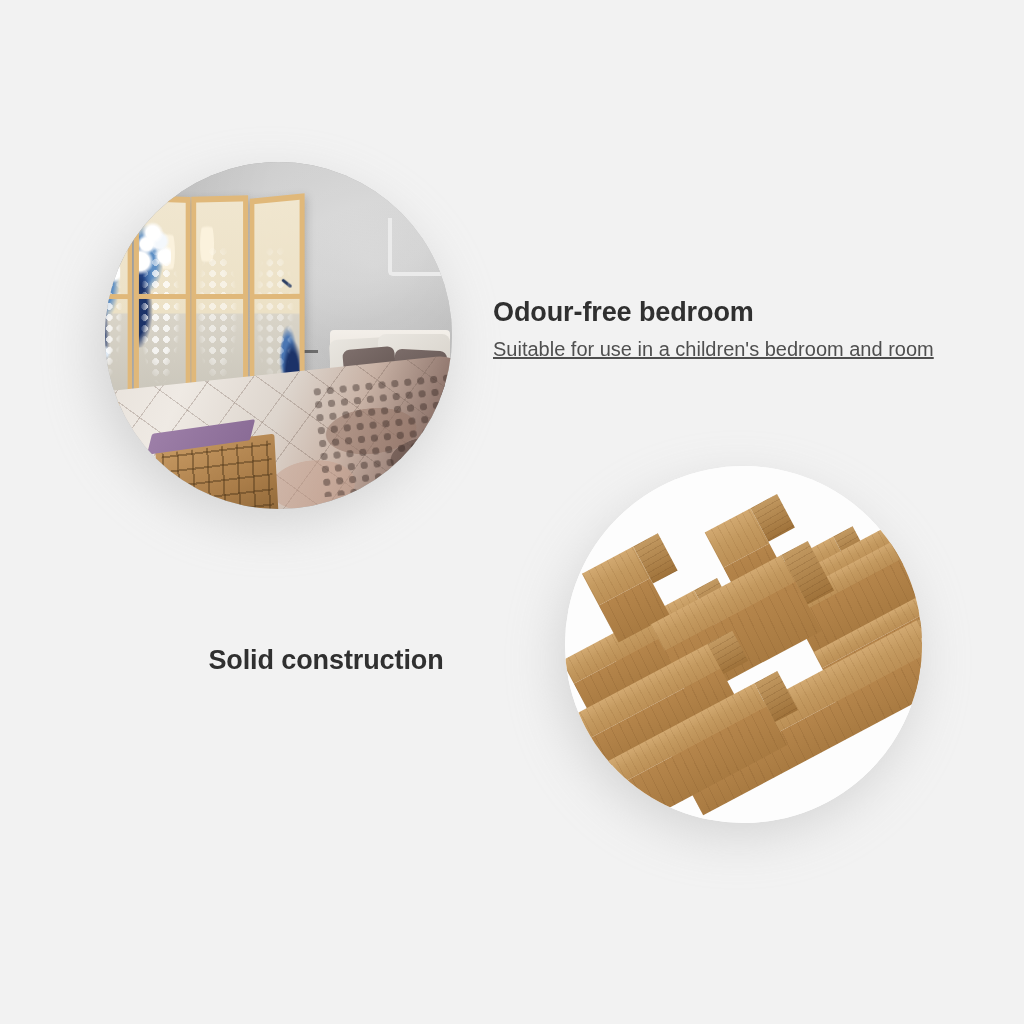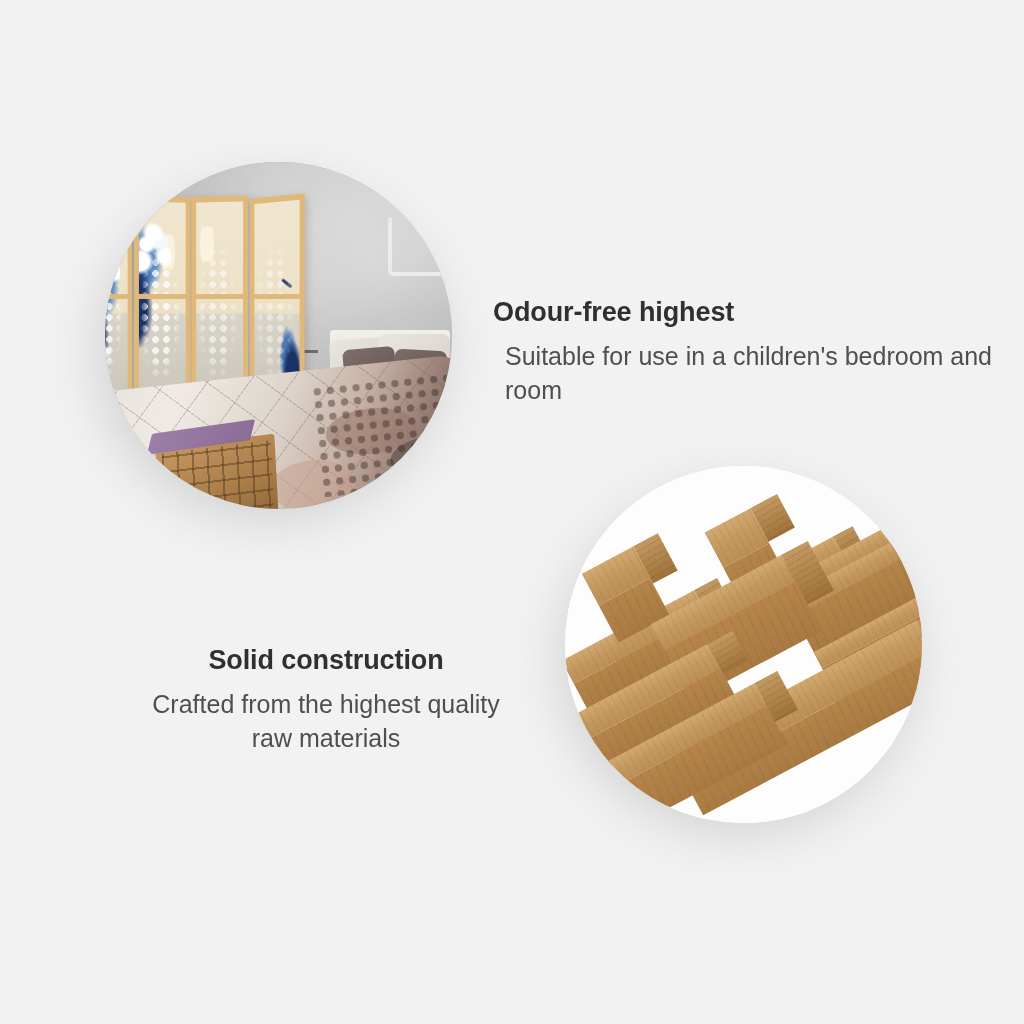--- a/index.html
+++ b/index.html
@@ -29,25 +29,26 @@
   .feature-title {
     font-size: 27px;
     font-weight: bold;
     color: #303030;
     letter-spacing: -0.1px;
     margin: 0 0 8px 0;
     line-height: 1.15;
     white-space: nowrap;
   }
   .feature-desc {
-    font-size: 25px;
+    font-size: 20px;
     color: #4f4f4f;
     line-height: 1.35;
-    margin: 12px;
+    margin: 0;
     font-weight: 400;
+    text-decoration: underline;
   }
 
   #feature-odour {
     left: 493px;
     top: 297px;
     text-align: left;
   }
   #feature-solid {
     left: 136px;
     top: 645px;
@@ -394,21 +395,21 @@
       </div>
 
       <div class="bd-basket">
         <div class="bd-basket-weave"></div>
       </div>
       <div class="bd-basket-lid"></div>
     </div>
   </div>
 
   <div class="feature" id="feature-odour">
-    <h2 class="feature-title">Odour-free highest</h2>
+    <h2 class="feature-title">Odour-free bedroom</h2>
     <p class="feature-desc">Suitable for use in a children's bedroom and room</p>
   </div>
 
   <div class="circle-shadow" id="shadow-lumber"></div>
 
   <div class="circle" id="circle-lumber">
     <div class="lumber-scene">
 
       <div class="beam" style="left:38px; top:128px; width:250px; height:22px; transform:rotate(-28deg); z-index:1;">
         <div class="top"></div>
@@ -479,16 +480,15 @@
         <div class="top"></div>
         <div class="front" style="height:44px;"></div>
         <div class="side" style="width:26px; height:44px;"></div>
       </div>
 
     </div>
   </div>
 
   <div class="feature" id="feature-solid">
     <h2 class="feature-title">Solid construction</h2>
-    <p class="feature-desc">Crafted from the highest quality raw materials</p>
   </div>
 
 </div>
 
 </body></html>

